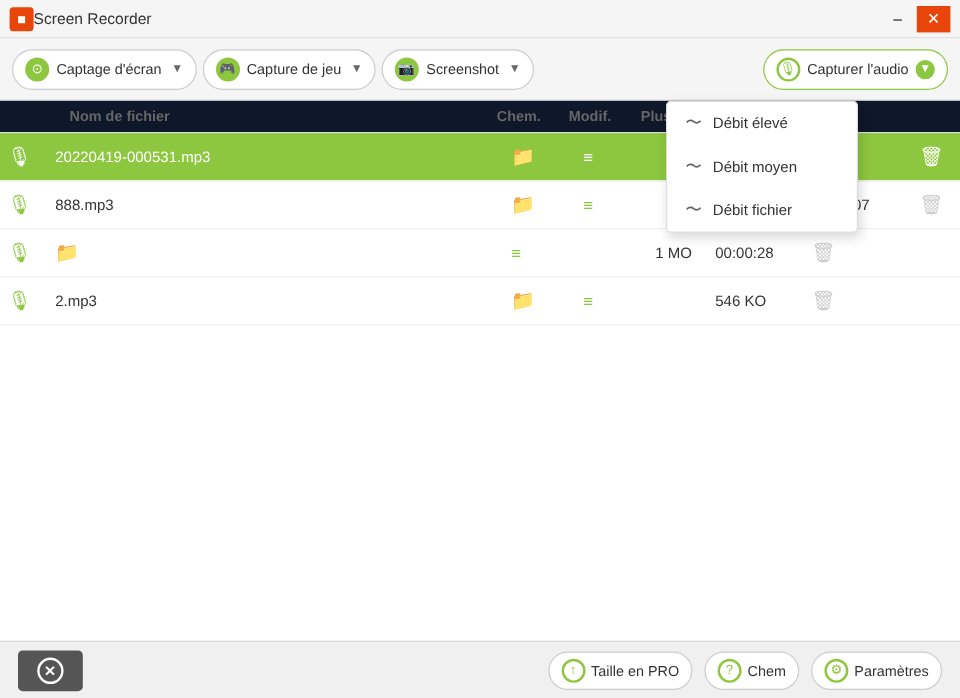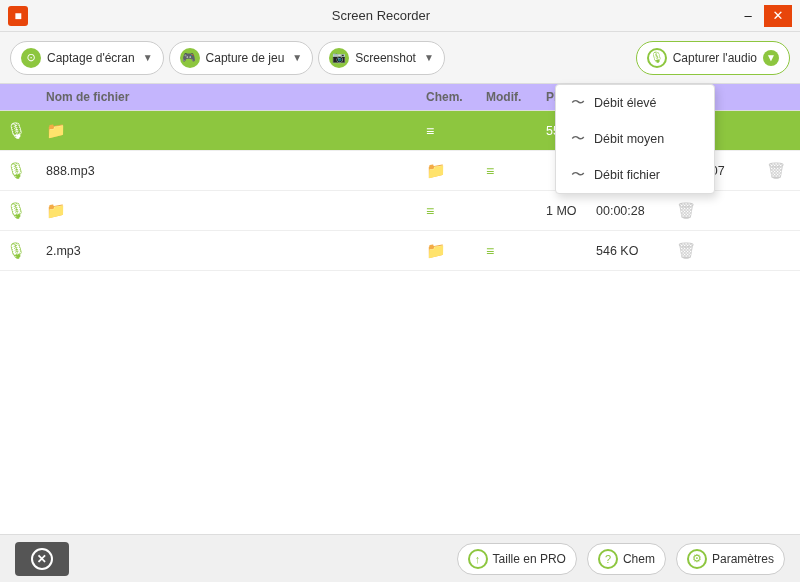--- a/index.html
+++ b/index.html
@@ -18,21 +18,20 @@
     }
     .titlebar-logo {
       width: 20px; height: 20px;
       background: #e8450a;
       border-radius: 3px;
       display: flex; align-items: center; justify-content: center;
       color: white; font-size: 12px; font-weight: bold;
     }
     .titlebar-title {
       flex: 1;
-      text-align: center;
       font-size: 13px;
       color: #333;
     }
     .titlebar-controls { display: flex; gap: 2px; }
     .titlebar-btn {
       width: 28px; height: 22px;
       display: flex; align-items: center; justify-content: center;
       font-size: 13px;
       cursor: pointer;
       border: none; background: transparent;
@@ -116,23 +115,23 @@
       color: #333;
       cursor: pointer;
     }
     .dropdown-item .check-icon {
       width: 16px; display: flex; align-items: center; justify-content: center;
     }
     .wave-icon { color: #666; font-size: 14px; }
     .table-header {
       display: grid;
       grid-template-columns: 40px 1fr 60px 60px 50px 80px 90px 40px;
-      background: #c4b5fd;
+      background: #0f172a;
       border-bottom: 1px solid #ddd;
-      padding: 6px 0;
+      padding: 6px 12px;
       font-size: 12px;
       color: #666;
       font-weight: 600;
     }
     .table-header div, .table-row-cell { padding: 0 6px; }
     .table-row {
       display: grid;
       grid-template-columns: 40px 1fr 60px 60px 50px 80px 90px 40px;
       border-bottom: 1px solid #eee;
       align-items: center;
@@ -272,20 +271,21 @@
     <div>Plus</div>
     <div>Taille</div>
     <div>lution</div>
     <div></div>
   </div>
 
   <div class="table-row highlighted">
     <div class="table-row-cell">
       <span class="mic-icon">🎙</span>
     </div>
+    <div class="table-row-cell">20220419-000531.mp3</div>
     <div class="table-row-cell">
       <span class="folder-icon">📁</span>
     </div>
     <div class="table-row-cell">
       <span class="list-icon">≡</span>
     </div>
     <div class="table-row-cell"></div>
     <div class="table-row-cell">55 KO</div>
     <div class="table-row-cell"></div>
     <div class="table-row-cell">

